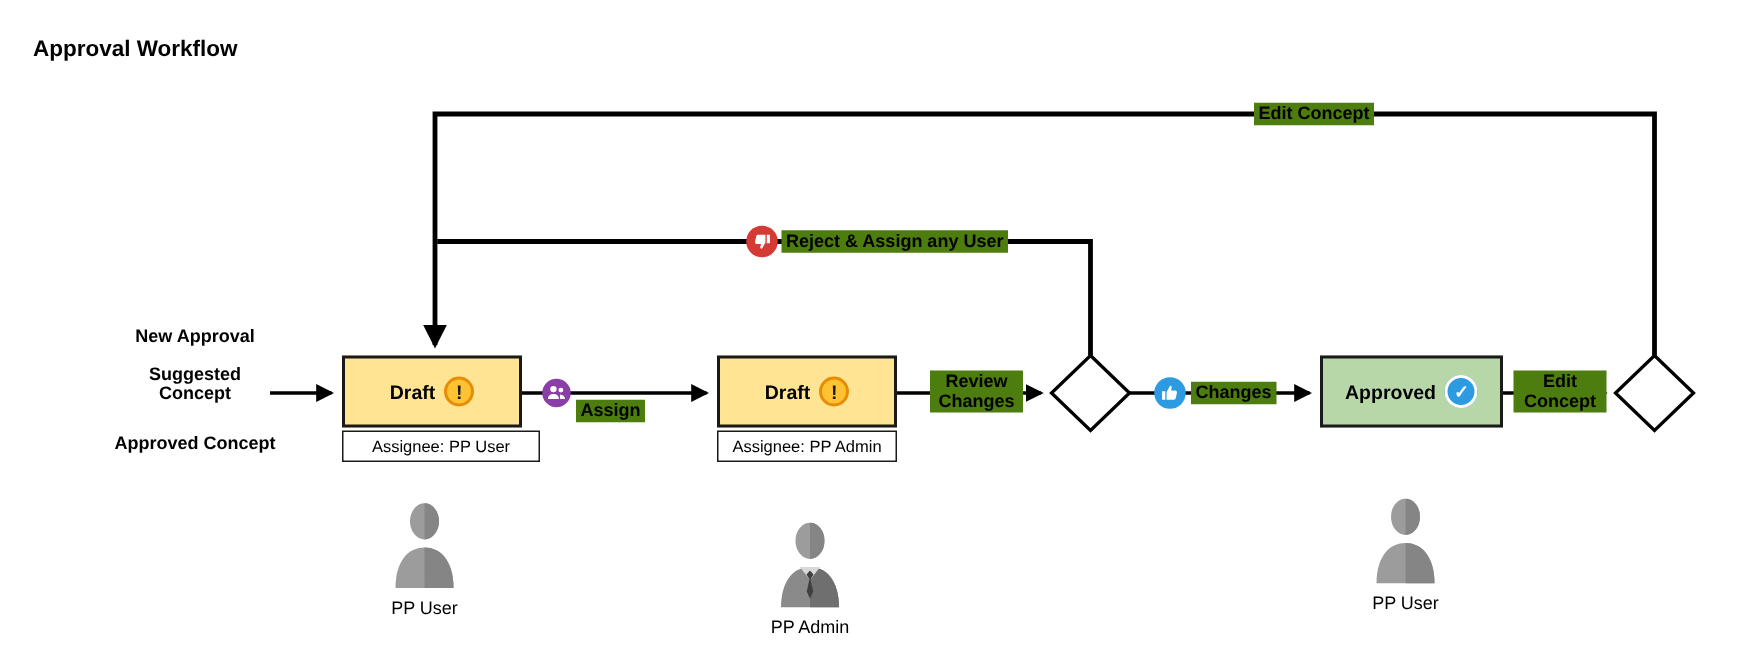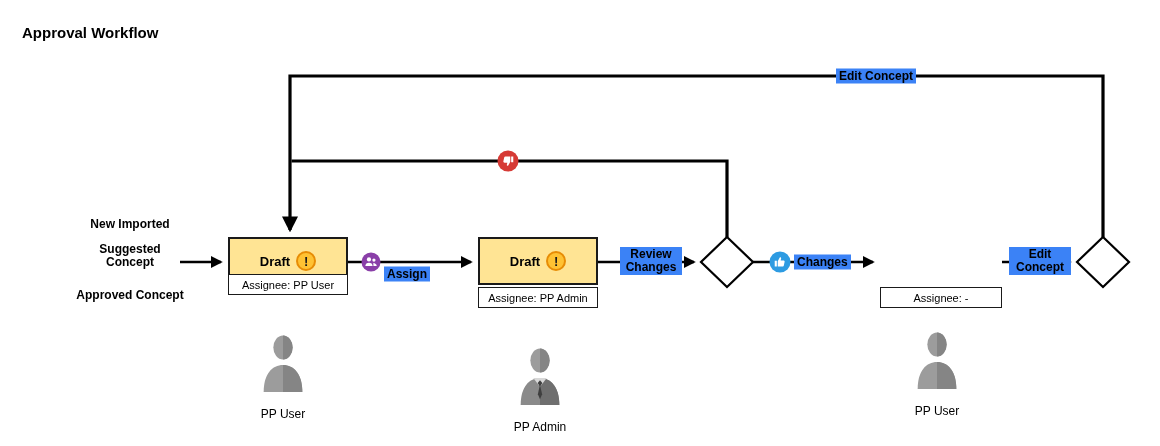--- a/index.html
+++ b/index.html
@@ -29,38 +29,38 @@
   .assignee{
     position:absolute;border:1.5px solid #1a1a1a;background:#fff;font-size:11px;
     display:flex;align-items:center;justify-content:center;z-index:2;box-sizing:border-box;
   }
 
   .badge{border-radius:50%;display:inline-flex;align-items:center;justify-content:center;flex:0 0 auto;box-sizing:border-box}
   .badge.warning{width:20px;height:20px;background:#FFC233;border:2px solid #E78C05;color:#1a1a1a;font-size:13px;font-weight:bold}
   .badge.check{width:22px;height:22px;background:#2D9BE2;box-shadow:inset 0 0 0 2px #fff;color:#fff;font-size:12px;font-weight:bold}
 
   .edge-label{
-    position:absolute;transform:translate(-50%,-50%);background:#3b82f6;
+    position:absolute;transform:translate(-50%,-50%);background:#4d7c0f;
     font-size:12px;font-weight:bold;text-align:center;line-height:13px;
     padding:1px 3px;white-space:nowrap;z-index:3;
   }
   .edge-label.wrap{white-space:normal;width:56px}
   .edge-label.left-anchor{transform:translateY(-50%)}
 
   .edge-icon{
     position:absolute;transform:translate(-50%,-50%);border-radius:50%;
     display:flex;align-items:center;justify-content:center;z-index:4;
   }
   .edge-icon.assign{width:19px;height:19px;background:#8A3FA8}
   .edge-icon.approve{width:21px;height:21px;background:#2D9BE2}
   .edge-icon.reject{width:21px;height:21px;background:#D63A35}
   .edge-icon.reject svg{transform:rotate(180deg)}
 
   .actor{position:absolute;text-align:center;z-index:2}
-  .actor-label{font-size:12px;margin-top:11px}
+  .actor-label{font-size:12px;margin-top:1px}
 </style>
 </head>
 <body>
 
 <div class="canvas">
 
   <div class="title">Approval Workflow</div>
 
   <svg class="wires" width="1160" height="446">
     <defs>
@@ -75,37 +75,40 @@
     <path class="wire main" d="M753 262 H873" marker-end="url(#arw)"></path>
     <path class="wire main" d="M1002 262 H1070" marker-end="url(#arw)"></path>
 
     <path class="wire loop" d="M1103 237 V76 H290 V230" marker-end="url(#arw)"></path>
     <path class="wire loop" d="M727 237 V161 H291.5"></path>
 
     <polygon class="diamond" points="727,237 753,262 727,287 701,262"></polygon>
     <polygon class="diamond" points="1103,237 1129,262 1103,287 1077,262"></polygon>
   </svg>
 
-  <div class="input-label" style="left:72px;top:218px;width:116px">New Imported</div>
+  <div class="input-label" style="left:72px;top:218px;width:116px">New Approval</div>
   <div class="input-label" style="left:90px;top:243px;width:80px">Suggested Concept</div>
   <div class="input-label" style="left:70px;top:289px;width:120px">Approved Concept</div>
 
   <div class="state draft" style="left:228px;top:237px;width:120px;height:48px">
     <span>Draft</span>
     <span class="badge warning">!</span>
   </div>
-  <div class="assignee" style="left:228px;top:274px;width:120px;height:21px">Assignee: PP User</div>
+  <div class="assignee" style="left:228px;top:287px;width:132px;height:21px">Assignee: PP User</div>
 
   <div class="state draft" style="left:478px;top:237px;width:120px;height:48px">
     <span>Draft</span>
     <span class="badge warning">!</span>
   </div>
   <div class="assignee" style="left:478px;top:287px;width:120px;height:21px">Assignee: PP Admin</div>
 
-  <div class="assignee" style="left:880px;top:287px;width:122px;height:21px">Assignee: -</div>
+  <div class="state approved" style="left:880px;top:237px;width:122px;height:48px">
+    <span>Approved</span>
+    <span class="badge check">✓</span>
+  </div>
 
   <div class="edge-icon assign" style="left:371px;top:262px">
     <svg width="13" height="13" viewBox="0 0 16 16" fill="#fff">
       <circle cx="5.5" cy="4.8" r="2.6"></circle>
       <path d="M1 13c0-2.6 2-4.1 4.5-4.1S10 10.4 10 13z"></path>
       <circle cx="11.6" cy="5.6" r="2"></circle>
       <path d="M10.8 9.2c2.3.2 4.2 1.5 4.2 3.8h-4z"></path>
     </svg>
   </div>
   <div class="edge-label left-anchor" style="left:384px;top:274px">Assign</div>
@@ -121,20 +124,21 @@
 
   <div class="edge-label wrap" style="left:1040px;top:261px">Edit Concept</div>
 
   <div class="edge-label" style="left:876px;top:76px">Edit Concept</div>
 
   <div class="edge-icon reject" style="left:508px;top:161px">
     <svg width="13" height="13" viewBox="0 0 16 16">
       <path fill="#fff" d="M1.5 6.5h2.6v7H1.5zM5.2 13.5V7.1l2.5-4.5c.2-.4.65-.55 1.05-.4.5.2.8.65.7 1.15L8.8 6h3.5c.9 0 1.6.85 1.4 1.7l-1 4.6c-.15.7-.75 1.2-1.5 1.2z"></path>
     </svg>
   </div>
+  <div class="edge-label left-anchor" style="left:521px;top:161px">Reject &amp; Assign any User</div>
 
   <div class="actor" style="left:243px;top:334px;width:80px">
     <svg width="52" height="58" viewBox="0 0 52 60">
       <ellipse cx="26" cy="14" rx="10" ry="12.5" fill="#9c9c9c"></ellipse>
       <path d="M26 1.5 A10 12.5 0 0 1 26 26.5 Z" fill="#858585"></path>
       <path d="M6 60 C6 41 15 32 26 32 C37 32 46 41 46 60 Z" fill="#9c9c9c"></path>
       <path d="M26 32 C37 32 46 41 46 60 H26 Z" fill="#858585"></path>
     </svg>
     <div class="actor-label">PP User</div>
   </div>

